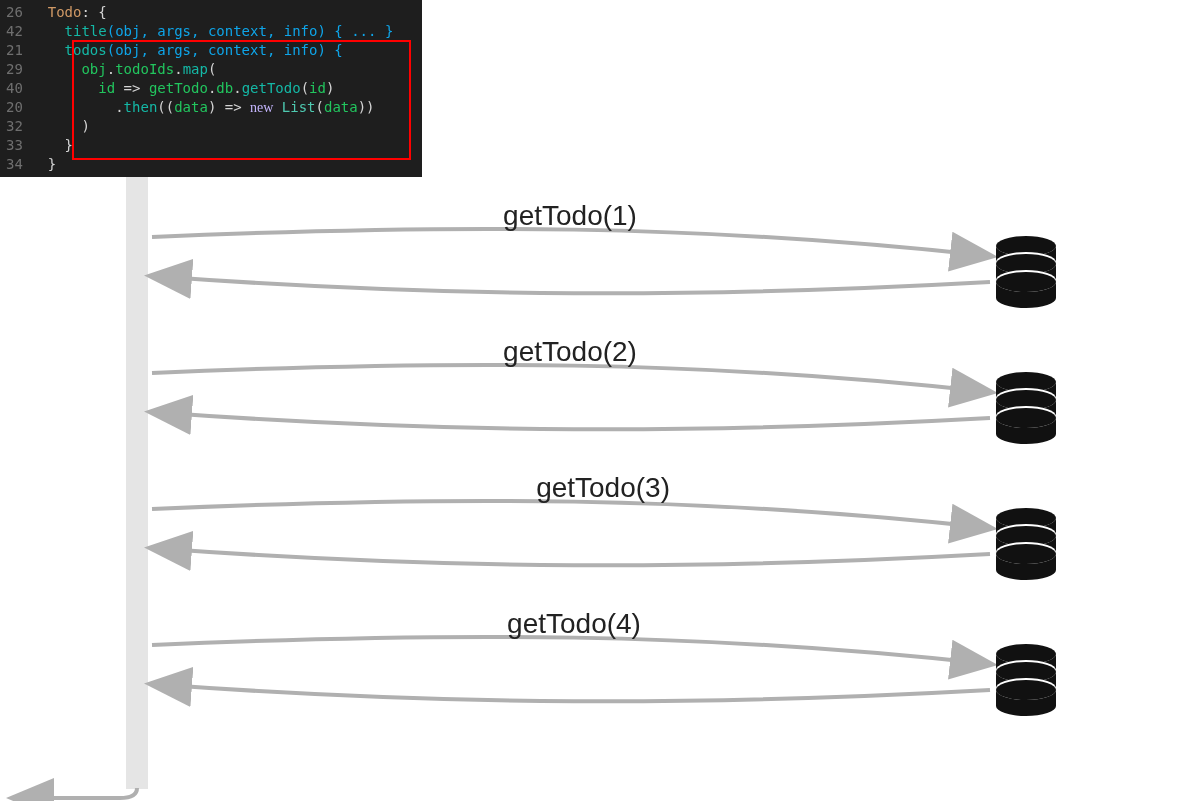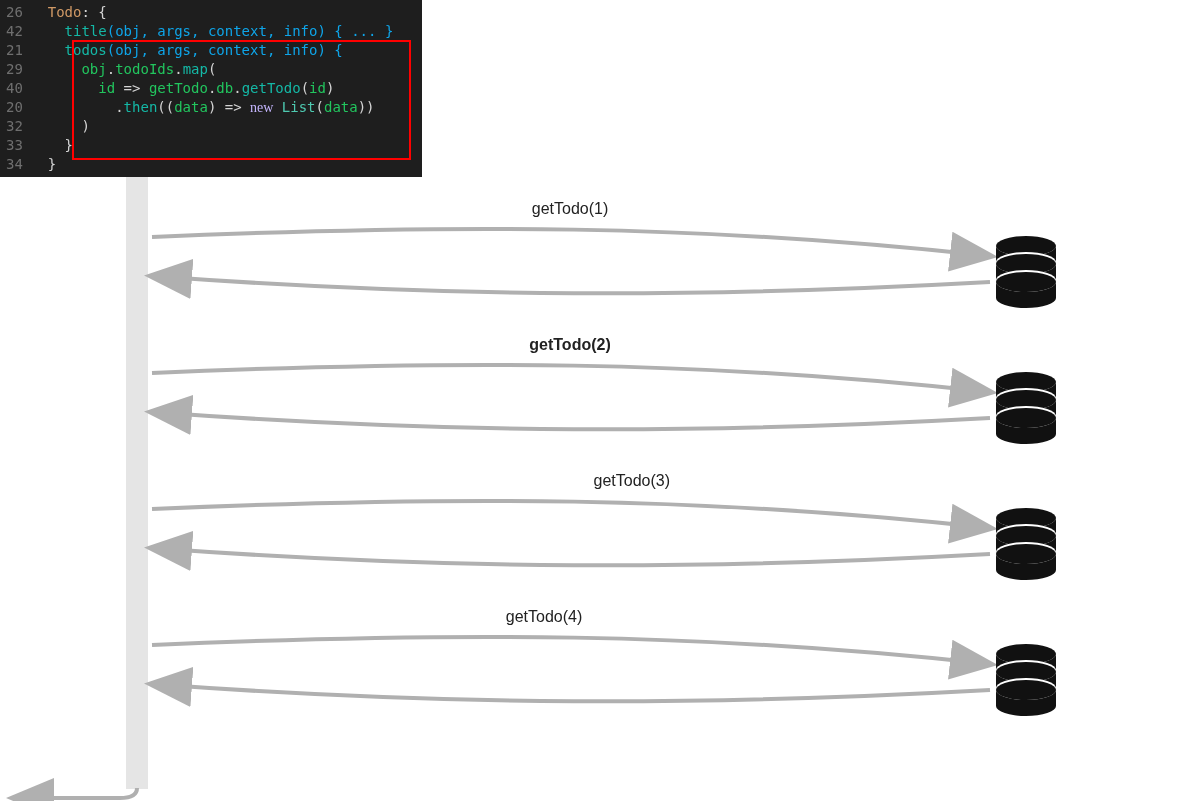--- a/index.html
+++ b/index.html
@@ -67,21 +67,21 @@
     position: absolute;
     left: 0;
     top: 0;
     width: 1200px;
     height: 801px;
     pointer-events: none;
   }
 
   .call-label {
     position: absolute;
-    font-size: 16px;
+    font-size: 28px;
     color: #222;
     text-align: center;
     width: 200px;
   }
 </style>
 </head>
 <body>
 
 <div class="code-editor">
   <div class="gutter">
@@ -149,15 +149,15 @@
   <g>
     <path d="M 152 645 C 450 632, 700 632, 990 664" stroke="#b0b0b0" stroke-width="4" fill="none" marker-end="url(#arrowhead)"></path>
     <path d="M 990 690 C 700 706, 450 706, 152 684" stroke="#b0b0b0" stroke-width="4" fill="none" marker-end="url(#arrowhead)"></path>
     <use href="#dbicon" x="1026" y="676"></use>
   </g>
 
   <path d="M 137 788 Q 137 798 120 798 L 14 798" stroke="#b0b0b0" stroke-width="4" fill="none" marker-end="url(#arrowhead)"></path>
 </svg>
 
 <div class="call-label" style="left:470px; top:200px;">getTodo(1)</div>
-<div class="call-label" style="left:470px; top:336px;font-weight:bold;">getTodo(2)</div>
+<div class="call-label" style="left:470px; top:336px;">getTodo(2)</div>
 <div class="call-label" style="left:470px; top:472px;text-align:right;">getTodo(3)</div>
-<div class="call-label" style="left:444px; top:608px;text-align:center;">getTodo(4)</div>
+<div class="call-label" style="left:474px; top:608px;text-align:center;">getTodo(4)</div>
 
 </body></html>

